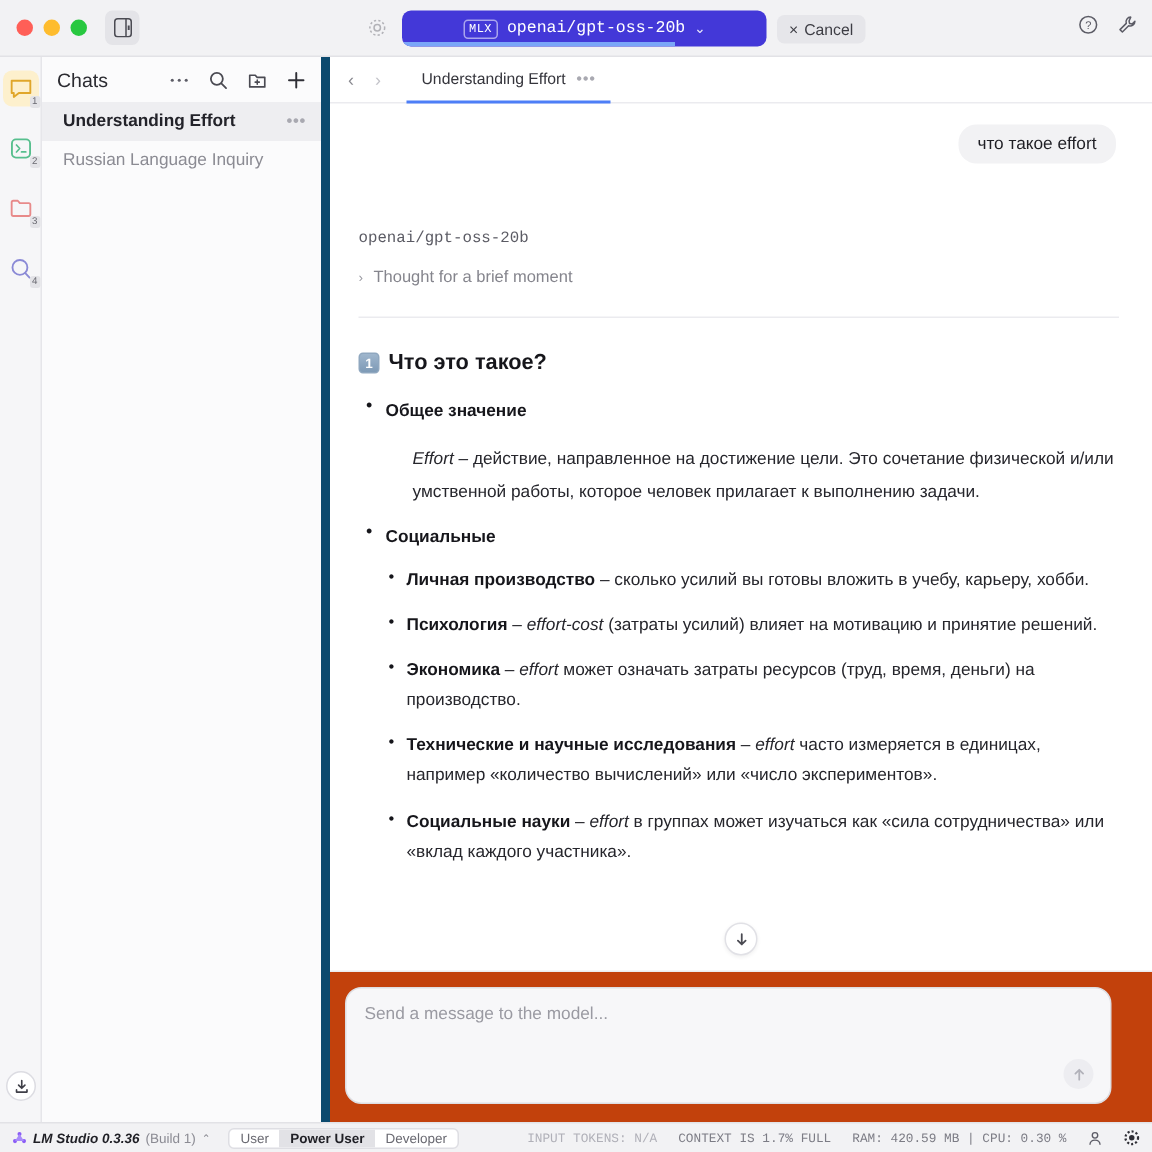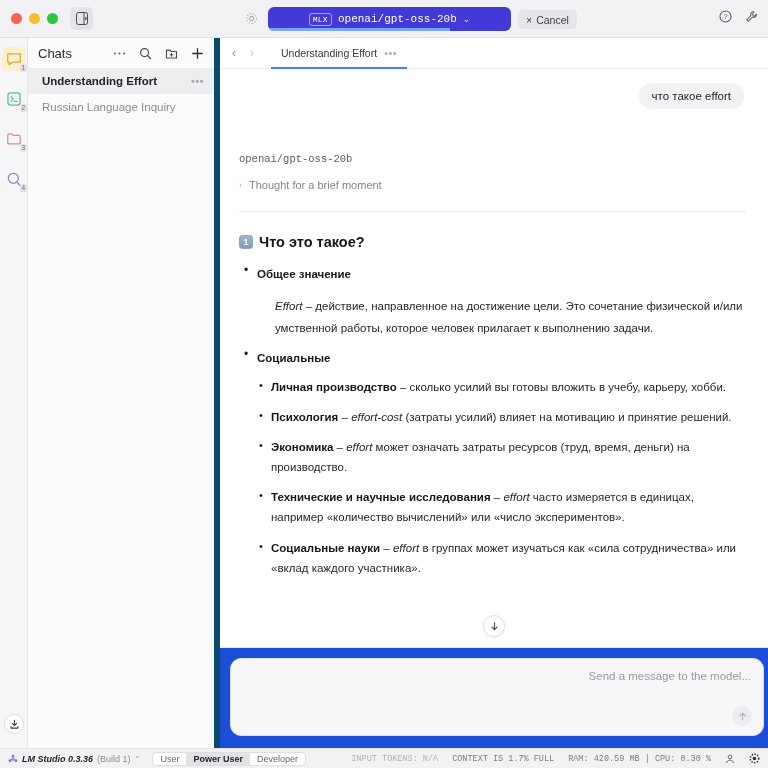--- a/index.html
+++ b/index.html
@@ -201,21 +201,21 @@
   .scroll-down {
     position: absolute; left: 50%; transform: translateX(-50%);
     bottom: 10px; width: 22px; height: 22px; border-radius: 50%;
     background: #fff; border: 1px solid #e1e1e6;
     display: flex; align-items: center; justify-content: center;
     box-shadow: 0 1px 3px rgba(0,0,0,.07);
   }
   .convo-divider { height: 1px; background: #ececf0; }
 
   
-  .composer-wrap { padding: 10px 4px 12px 10px; background: #1d4ed8; text-align: right; }
+  .composer-wrap { padding: 10px 27px 12px 10px; background: #c2410c; }
   .composer {
     height: 78px; border: 1px solid #dedee3; border-radius: 11px;
     background: #f7f7f9; position: relative; padding: 11px 12px;
     display: flex; flex-direction: column;
   }
   .composer-placeholder { font-size: 11.5px; color: #9a9aa2; }
   .composer-tools {
     position: absolute; left: 10px; bottom: 9px;
     display: flex; align-items: center; gap: 6px;
   }

